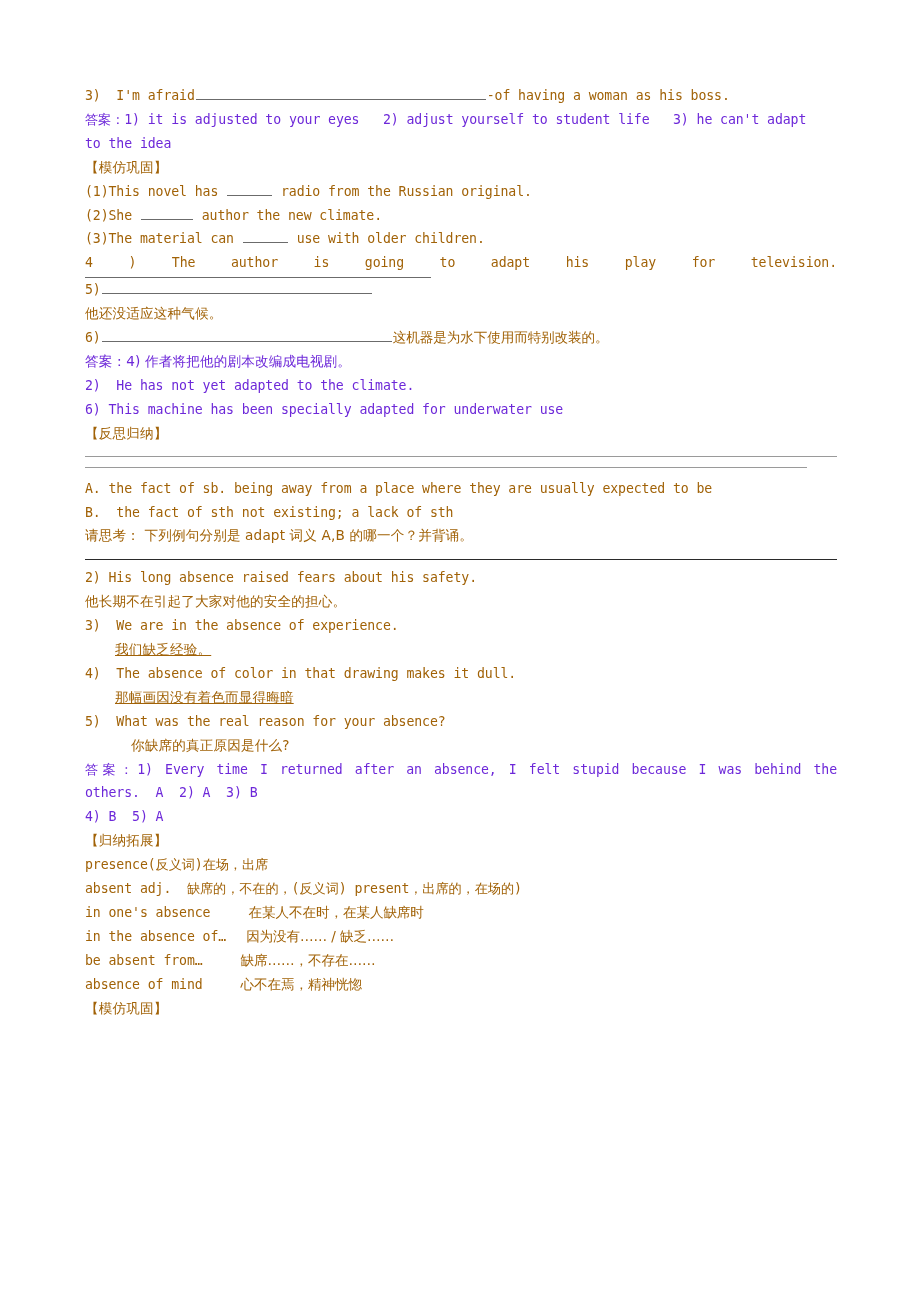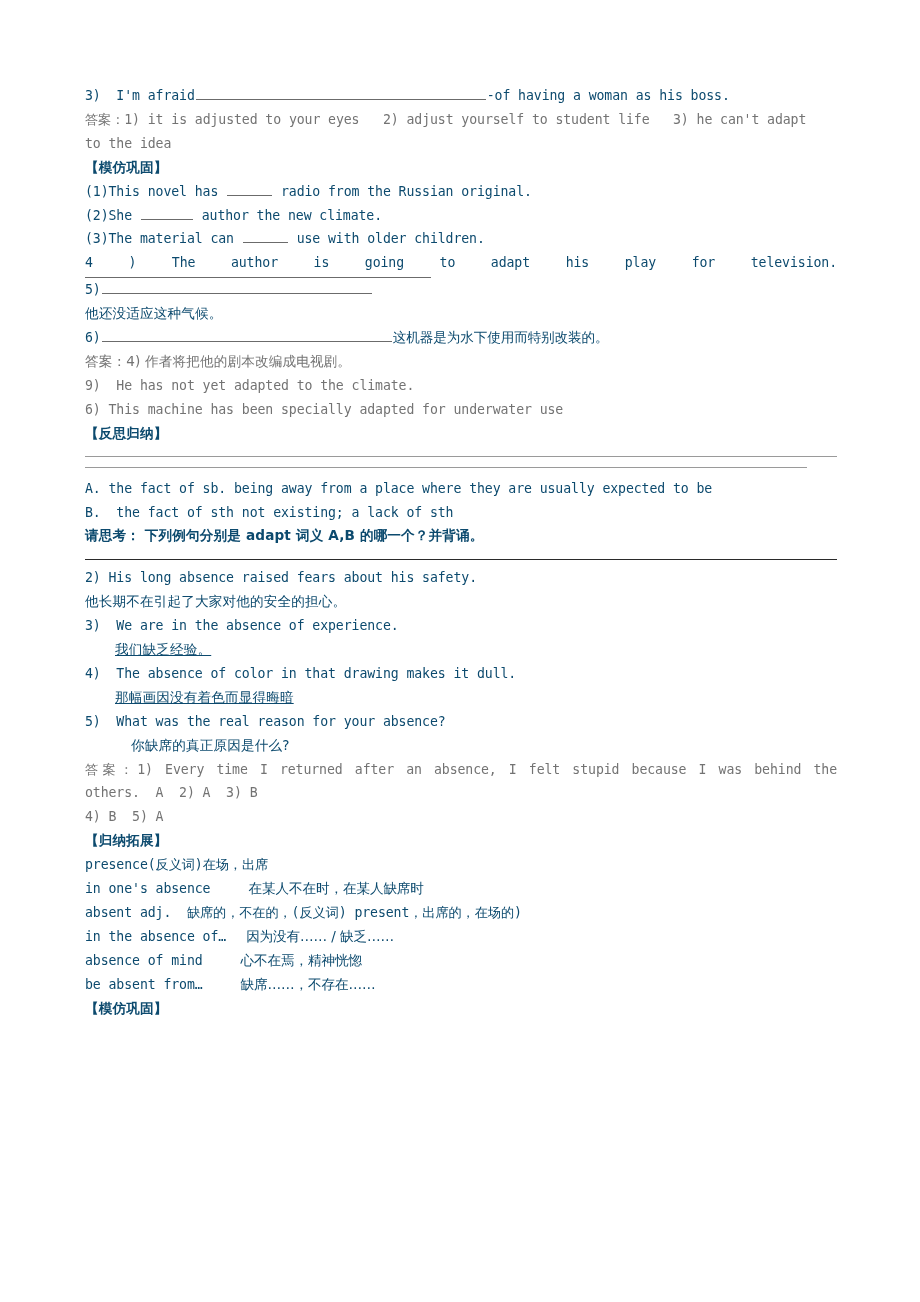--- a/index.html
+++ b/index.html
@@ -24,39 +24,39 @@
   }
   .content {
     position: absolute;
     left: 85px;
     top: 84px;
     width: 752px;
   }
   .ln {
     font-size: 14.2px;
     line-height: 23.9px;
-    color: #0c4a6e;
+    color: #a16207;
     white-space: pre-wrap;
     word-break: break-word;
     letter-spacing: 0.15px;
   }
   .mono {
     font-family: "DejaVu Sans Mono", "Liberation Mono", monospace;
     font-size: 13.2px;
     letter-spacing: -0.1px;
   }
   .cn {
     font-family: "DejaVu Sans", "Liberation Sans", sans-serif;
     font-size: 13.6px;
   }
   .red {
-    color: #737373;
+    color: #6d28d9;
   }
   .bold {
-    font-weight: bold;
+    font-weight: normal;
   }
   .justify {
     text-align: justify;
     text-align-last: justify;
   }
   .blank {
     display: inline-block;
     border-bottom: 1px solid #6b6b6b;
     vertical-align: baseline;
     height: 0.95em;
@@ -112,21 +112,21 @@
 
     <div class="ln mono justify">4 ) The author is going to adapt his play for television.</div>
     <div class="rule-short"></div>
 
     <div class="ln mono"><span>5)</span><span class="blank b-xl"></span></div>
     <div class="ln cn">他还没适应这种气候。</div>
 
     <div class="ln mono"><span>6)</span><span class="blank b-xxl"></span><span class="cn">这机器是为水下使用而特别改装的。</span></div>
 
     <div class="ln cn red">答案：4) 作者将把他的剧本改编成电视剧。</div>
-    <div class="ln mono red">9)  He has not yet adapted to the climate.</div>
+    <div class="ln mono red">2)  He has not yet adapted to the climate.</div>
     <div class="ln mono red">6) This machine has been specially adapted for underwater use</div>
 
     <div class="ln cn bold">【反思归纳】</div>
     <div class="rule-dot"></div>
     <div class="rule-dot indent"></div>
 
     <div class="gap-sm"></div>
 
 
     <div class="ln mono">A. the fact of sb. being away from a place where they are usually expected to be</div>
@@ -148,22 +148,22 @@
     <div class="ln mono">5)  What was the real reason for your absence?</div>
     <div class="ln cn indent2">你缺席的真正原因是什么?</div>
 
     <div class="ln mono red justify">答案：1) Every time I returned after an absence, I felt stupid because I was behind the</div>
     <div class="ln mono red">others.  A  2) A  3) B</div>
     <div class="ln mono red">4) B  5) A</div>
 
     <div class="ln cn bold">【归纳拓展】</div>
 
     <div class="ln mono">presence(反义词)在场，出席</div>
+    <div class="ln mono">absent adj.  缺席的，不在的，(反义词) present，出席的，在场的)</div>
     <div class="ln mono"><span>in one's absence</span><span class="tabgap-lg"></span><span class="cn">在某人不在时，在某人缺席时</span></div>
-    <div class="ln mono">absent adj.  缺席的，不在的，(反义词) present，出席的，在场的)</div>
     <div class="ln mono"><span>in the absence of…</span><span class="tabgap"></span><span class="cn">因为没有…… / 缺乏……</span></div>
+    <div class="ln mono"><span>be absent from…</span><span class="tabgap-lg"></span><span class="cn">缺席……，不存在……</span></div>
     <div class="ln mono"><span>absence of mind</span><span class="tabgap-lg"></span><span class="cn">心不在焉，精神恍惚</span></div>
-    <div class="ln mono"><span>be absent from…</span><span class="tabgap-lg"></span><span class="cn">缺席……，不存在……</span></div>
 
     <div class="ln cn bold">【模仿巩固】</div>
 
   </div>
 </div>
 
 </body></html>

